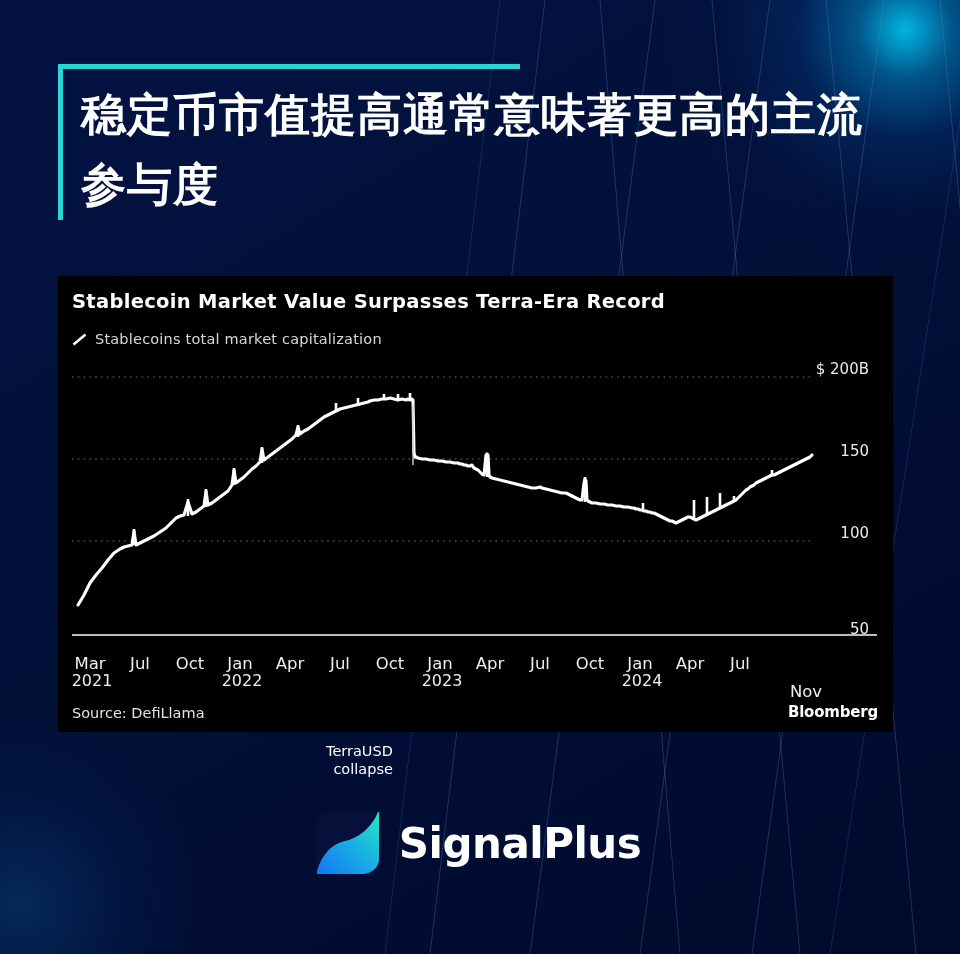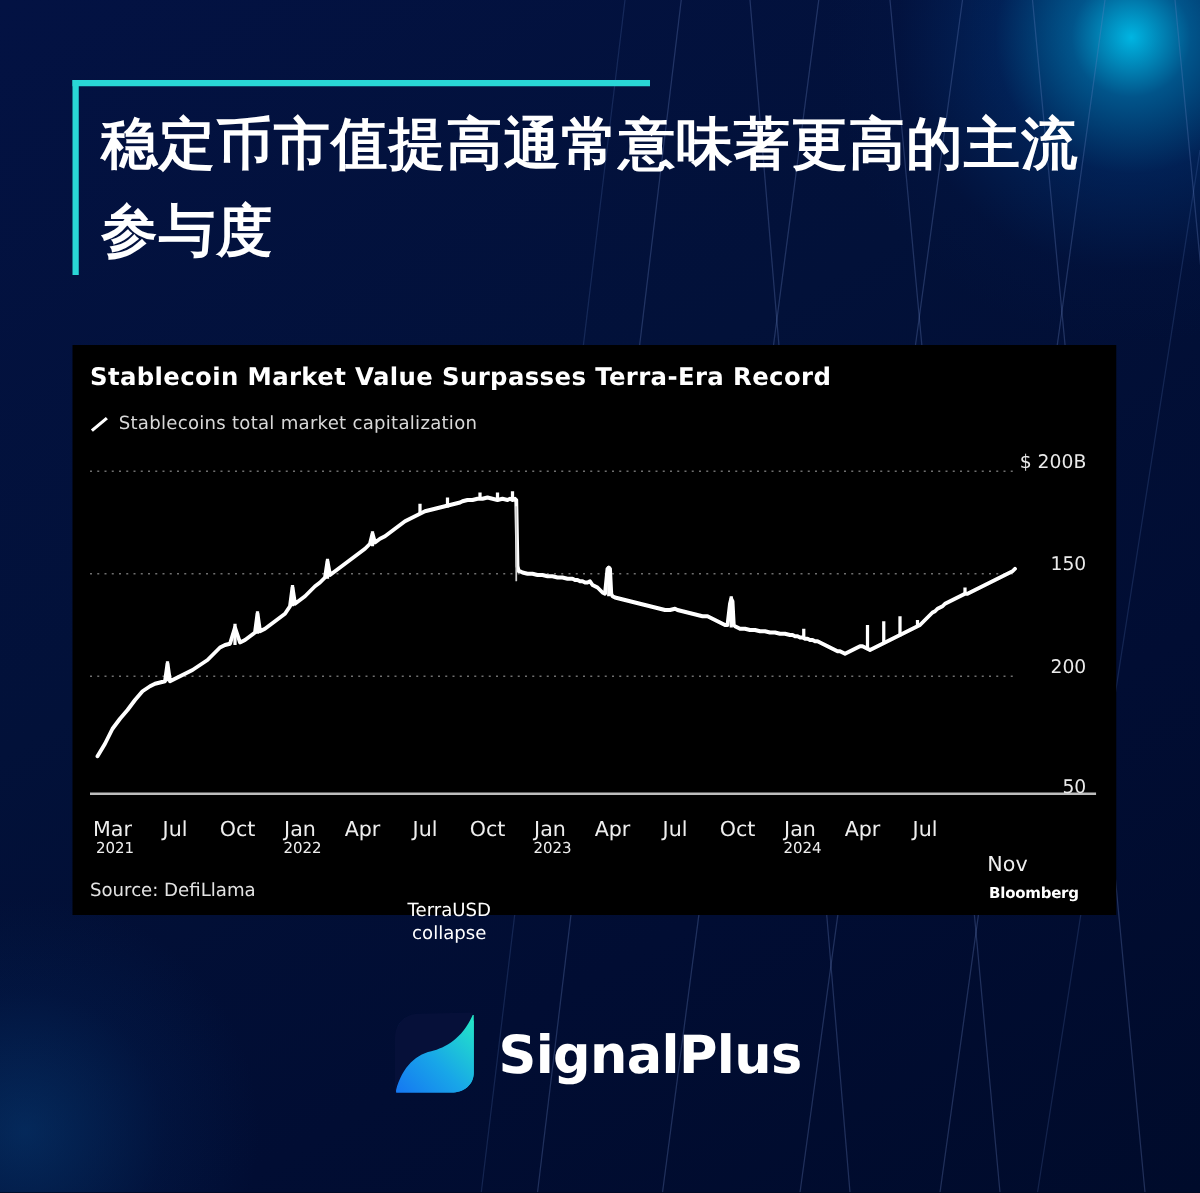--- a/index.html
+++ b/index.html
@@ -143,49 +143,49 @@
     position: absolute;
     top: 12px;
     font-size: 16.5px;
     color: #eeeeee;
     transform: translateX(-50%);
     white-space: nowrap;
   }
   .xtick-year {
     position: absolute;
     top: 29px;
-    font-size: 12px;
+    font-size: 16px;
     color: #eeeeee;
     transform: translateX(-50%);
     white-space: nowrap;
   }
 
   #chart-source {
     position: absolute;
     left: 14px;
     bottom: 11px;
     font-size: 14.5px;
     color: #e3e3e3;
   }
   #chart-brand {
     position: absolute;
-    right: 30px;
+    right: 15px;
     bottom: 11px;
-    font-size: 12px;
+    font-size: 15px;
     color: #ffffff;
     font-weight: bold;
     letter-spacing: -0.2px;
   }
 
   
   #annotation {
     position: absolute;
     left: 268px;
-    top: 444px;
-    text-align: center;
+    top: 466px;
+    text-align: right;
     font-size: 14.5px;
     line-height: 18px;
     color: #ffffff;
     white-space: pre-line;
   }
 
   
   #logo-row {
     position: absolute;
     left: 0;
@@ -278,21 +278,21 @@
           <line x1="700" y1="107" x2="700" y2="101"></line>
         </g>
 
         <line x1="341" y1="36" x2="341" y2="96" stroke="#cfcfcf" stroke-width="1.4"></line>
 
         <line x1="0" y1="266" x2="805" y2="266" stroke="#bdbdbd" stroke-width="2"></line>
       </svg>
 
       <div class="ylab" style="top:-9px;">$ 200B</div>
       <div class="ylab" style="top:73px;">150</div>
-      <div class="ylab" style="top:155px;">200</div>
+      <div class="ylab" style="top:155px;">100</div>
       <div class="ylab" style="top:251px;">50</div>
     </div>
 
     <div id="xaxis">
       <span class="xtick-month" style="left:18px;">Mar</span>
       <span class="xtick-month" style="left:68px;">Jul</span>
       <span class="xtick-month" style="left:118px;">Oct</span>
       <span class="xtick-month" style="left:168px;">Jan</span>
       <span class="xtick-month" style="left:218px;">Apr</span>
       <span class="xtick-month" style="left:268px;">Jul</span>

